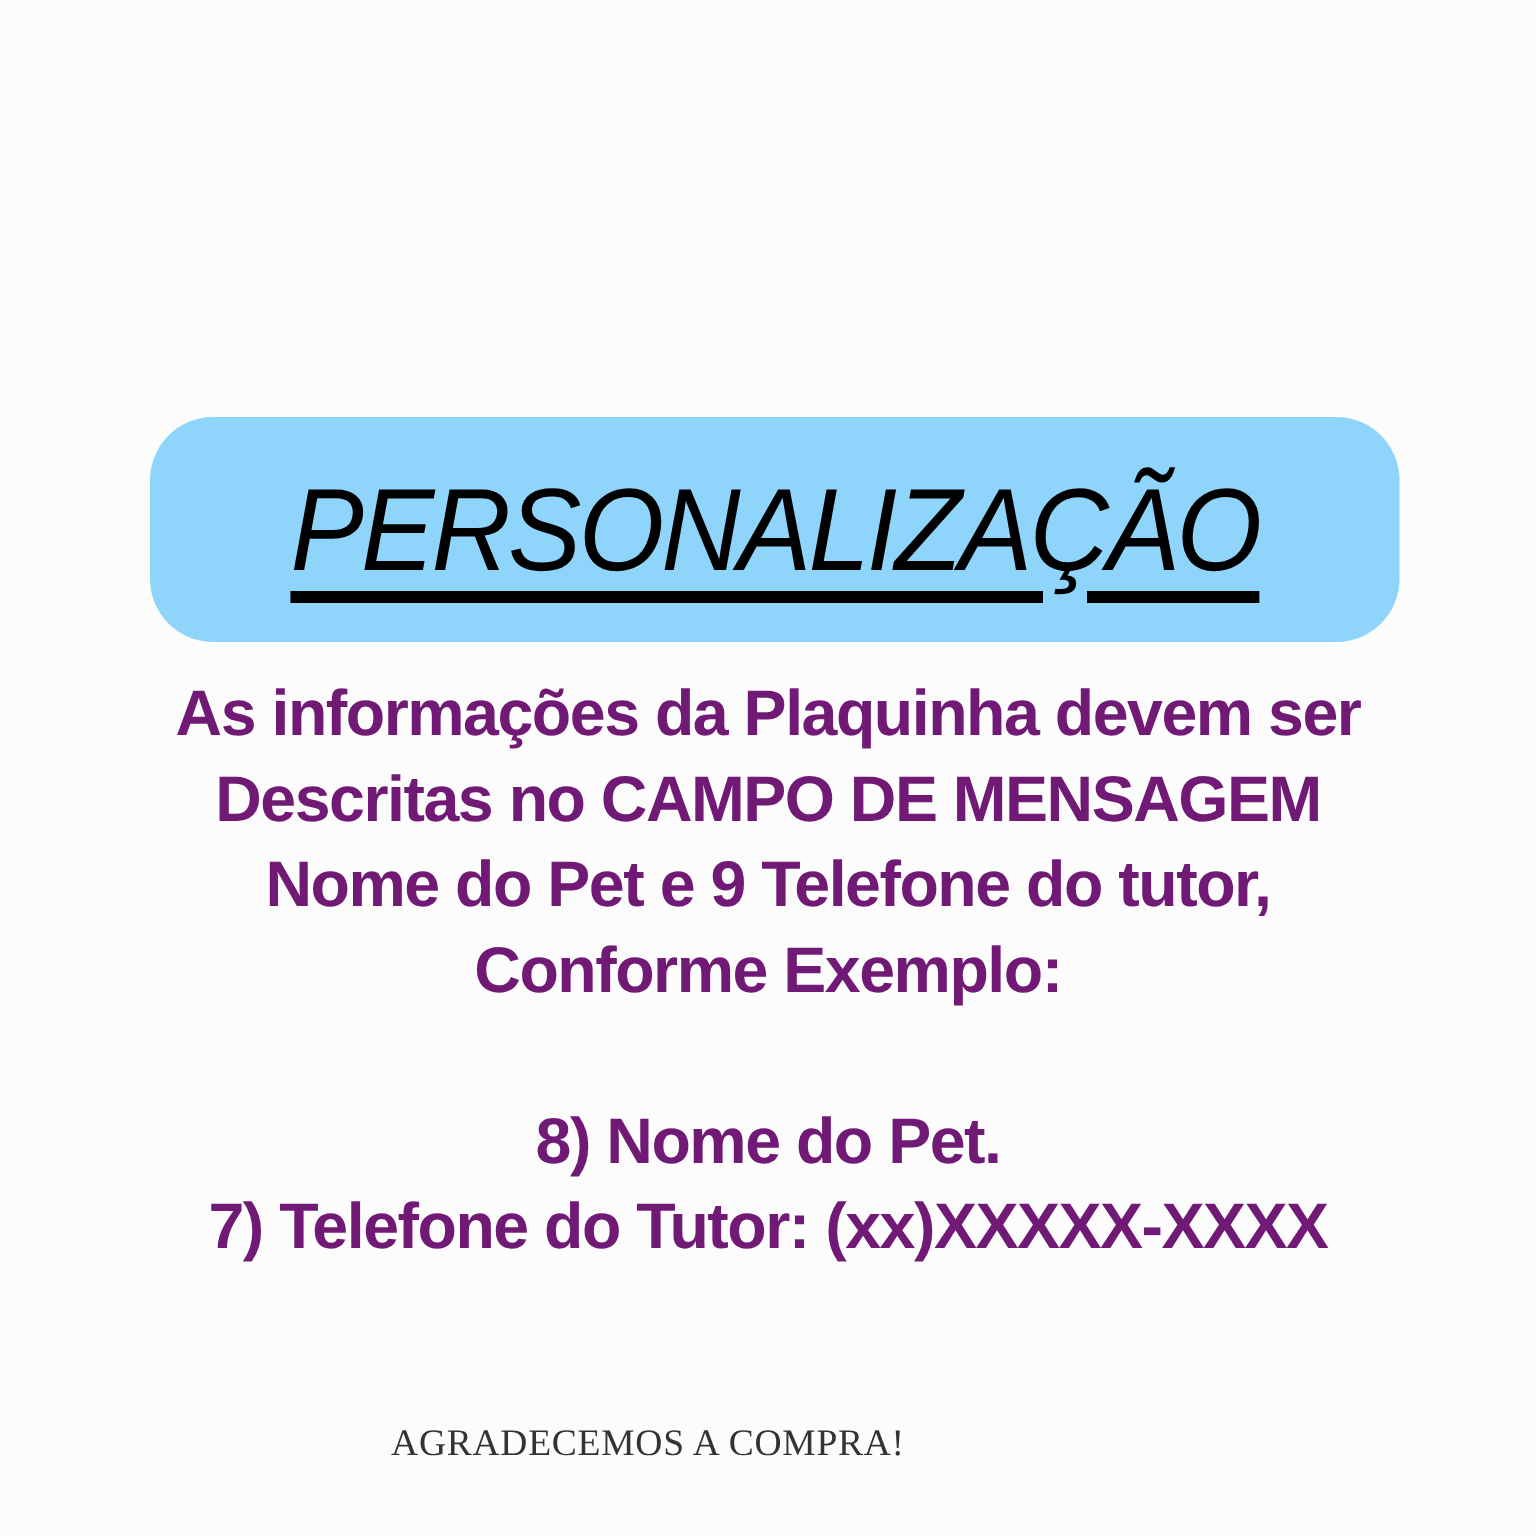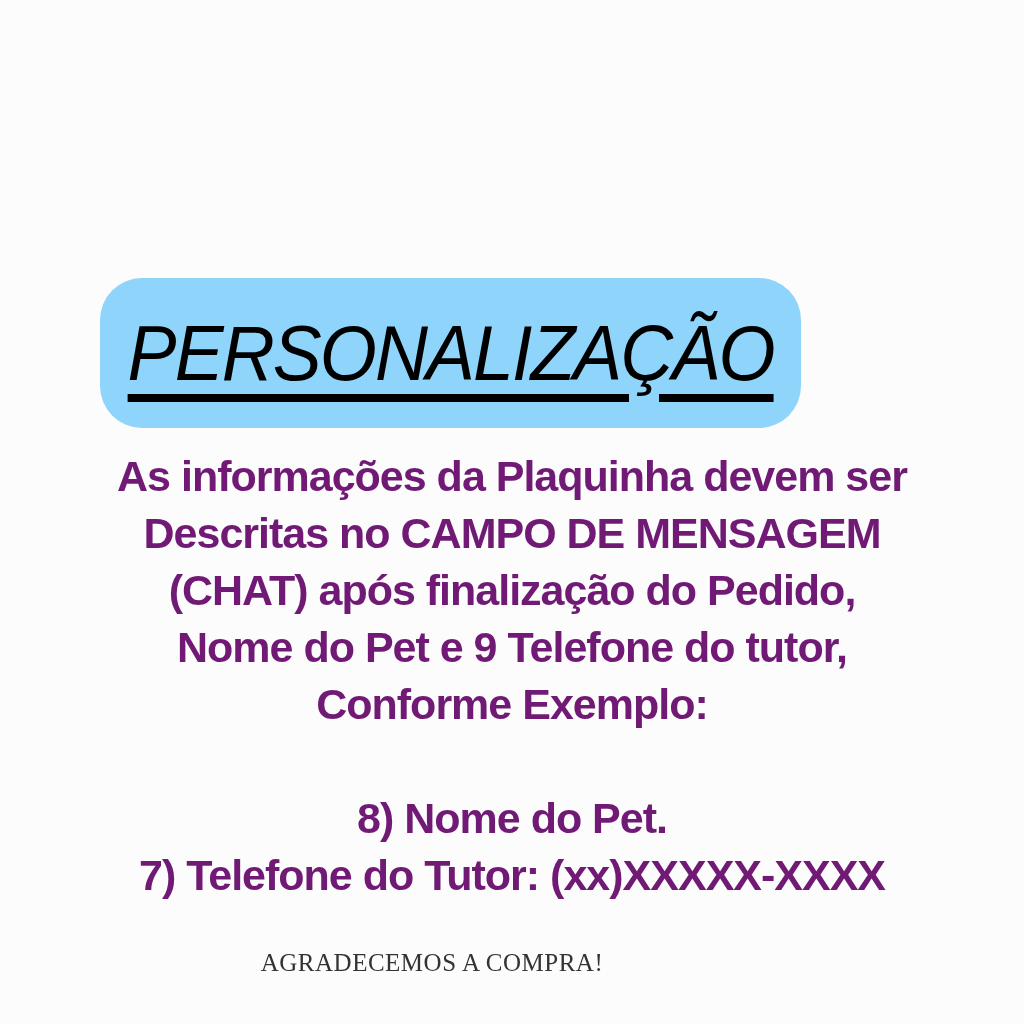--- a/index.html
+++ b/index.html
@@ -14,21 +14,21 @@
   .canvas {
     position: relative;
     width: 1024px;
     height: 1024px;
     overflow: hidden;
   }
   .pill {
     position: absolute;
     left: 100px;
     top: 278px;
-    width: 701px;
+    width: 833px;
     height: 150px;
     border-radius: 42px;
     display: flex;
     align-items: center;
     justify-content: center;
   }
   .title {
     font-size: 78px;
     font-style: italic;
     font-weight: 400;
@@ -78,21 +78,20 @@
 
 <div class="canvas">
 
   <div class="pill" style="background: rgb(143, 212, 250);">
     <span class="title" style="color: rgb(0, 0, 0);">PERSONALIZAÇÃO</span>
   </div>
 
   <div class="paragraph">
     <div class="pline">As informações da Plaquinha devem ser</div>
     <div class="pline">Descritas no CAMPO DE MENSAGEM</div>
-    <div class="pline">(CHAT) após finalização do Pedido,</div>
     <div class="pline">Nome do Pet e 9 Telefone do tutor,</div>
     <div class="pline">Conforme Exemplo:</div>
     <div class="gap"></div>
     <div class="pline">8) Nome do Pet.</div>
     <div class="pline">7) Telefone do Tutor: (xx)XXXXX-XXXX</div>
   </div>
 
   <div class="footer">AGRADECEMOS A COMPRA!</div>
 
 </div>

